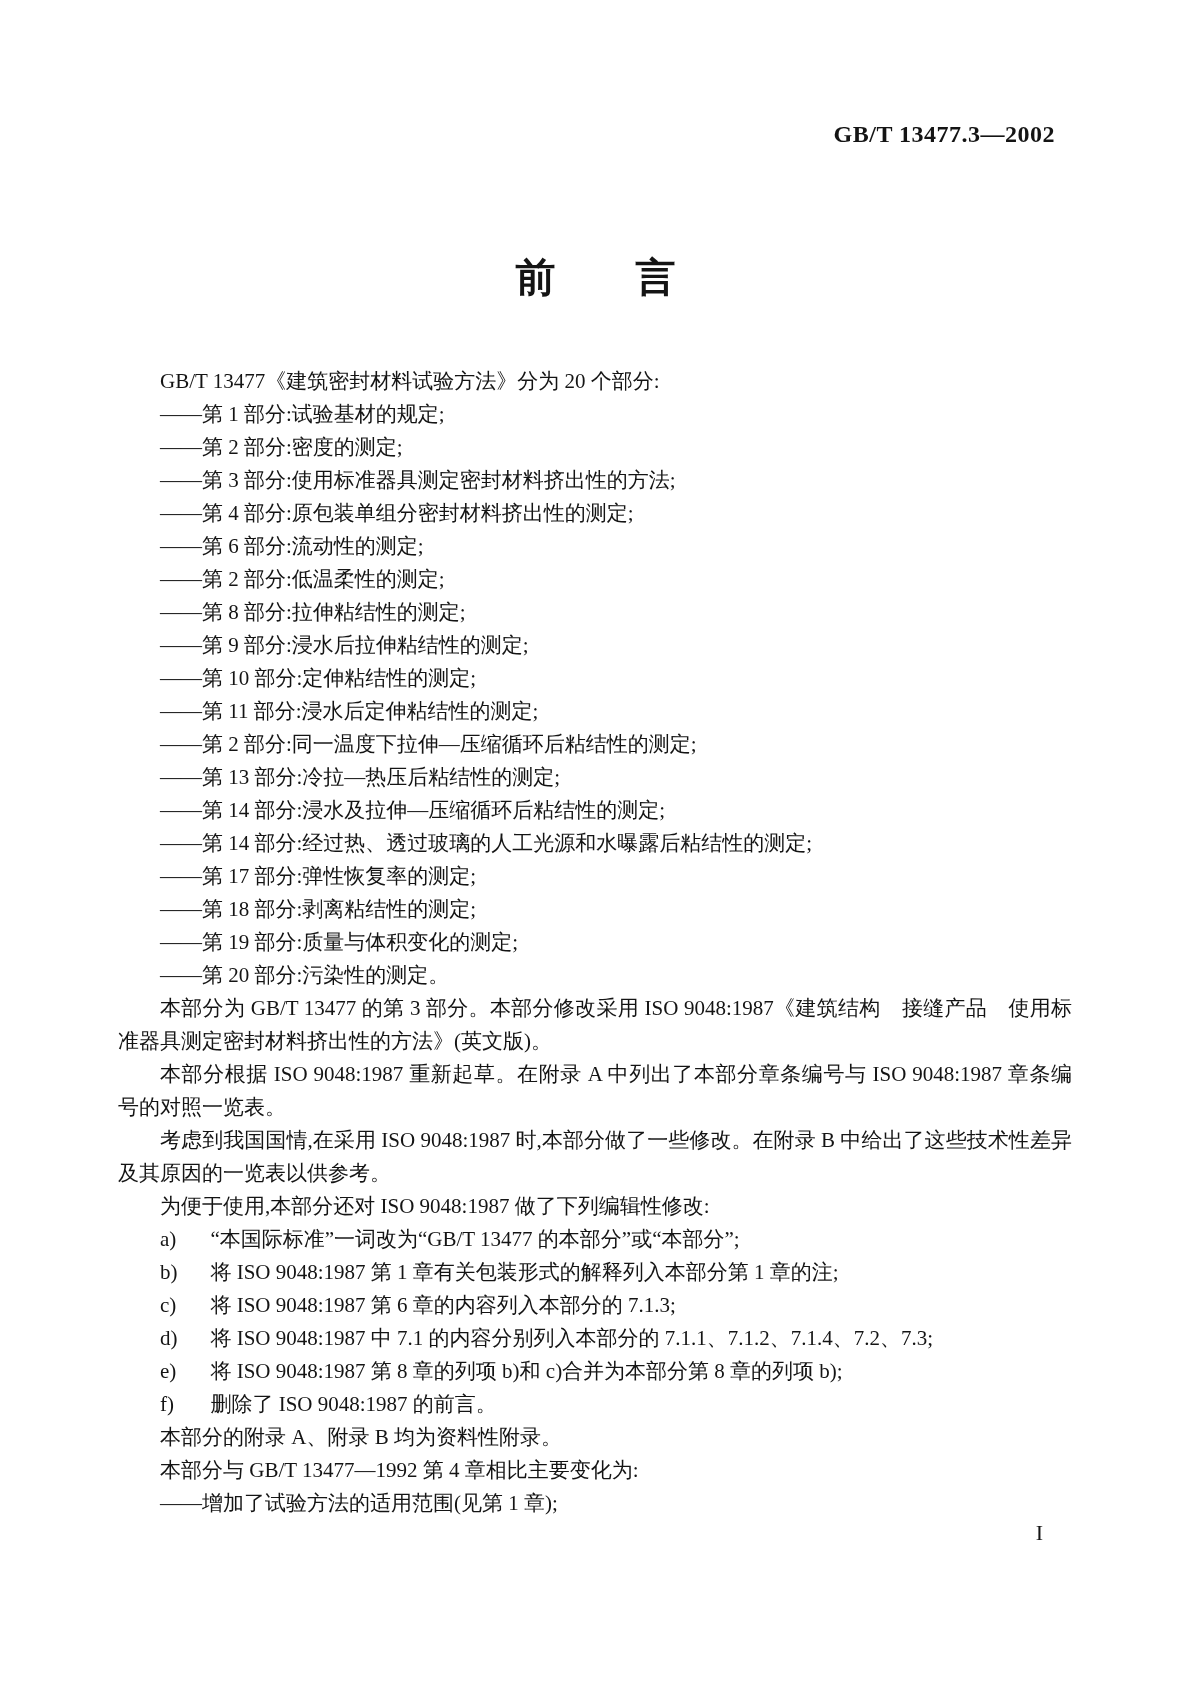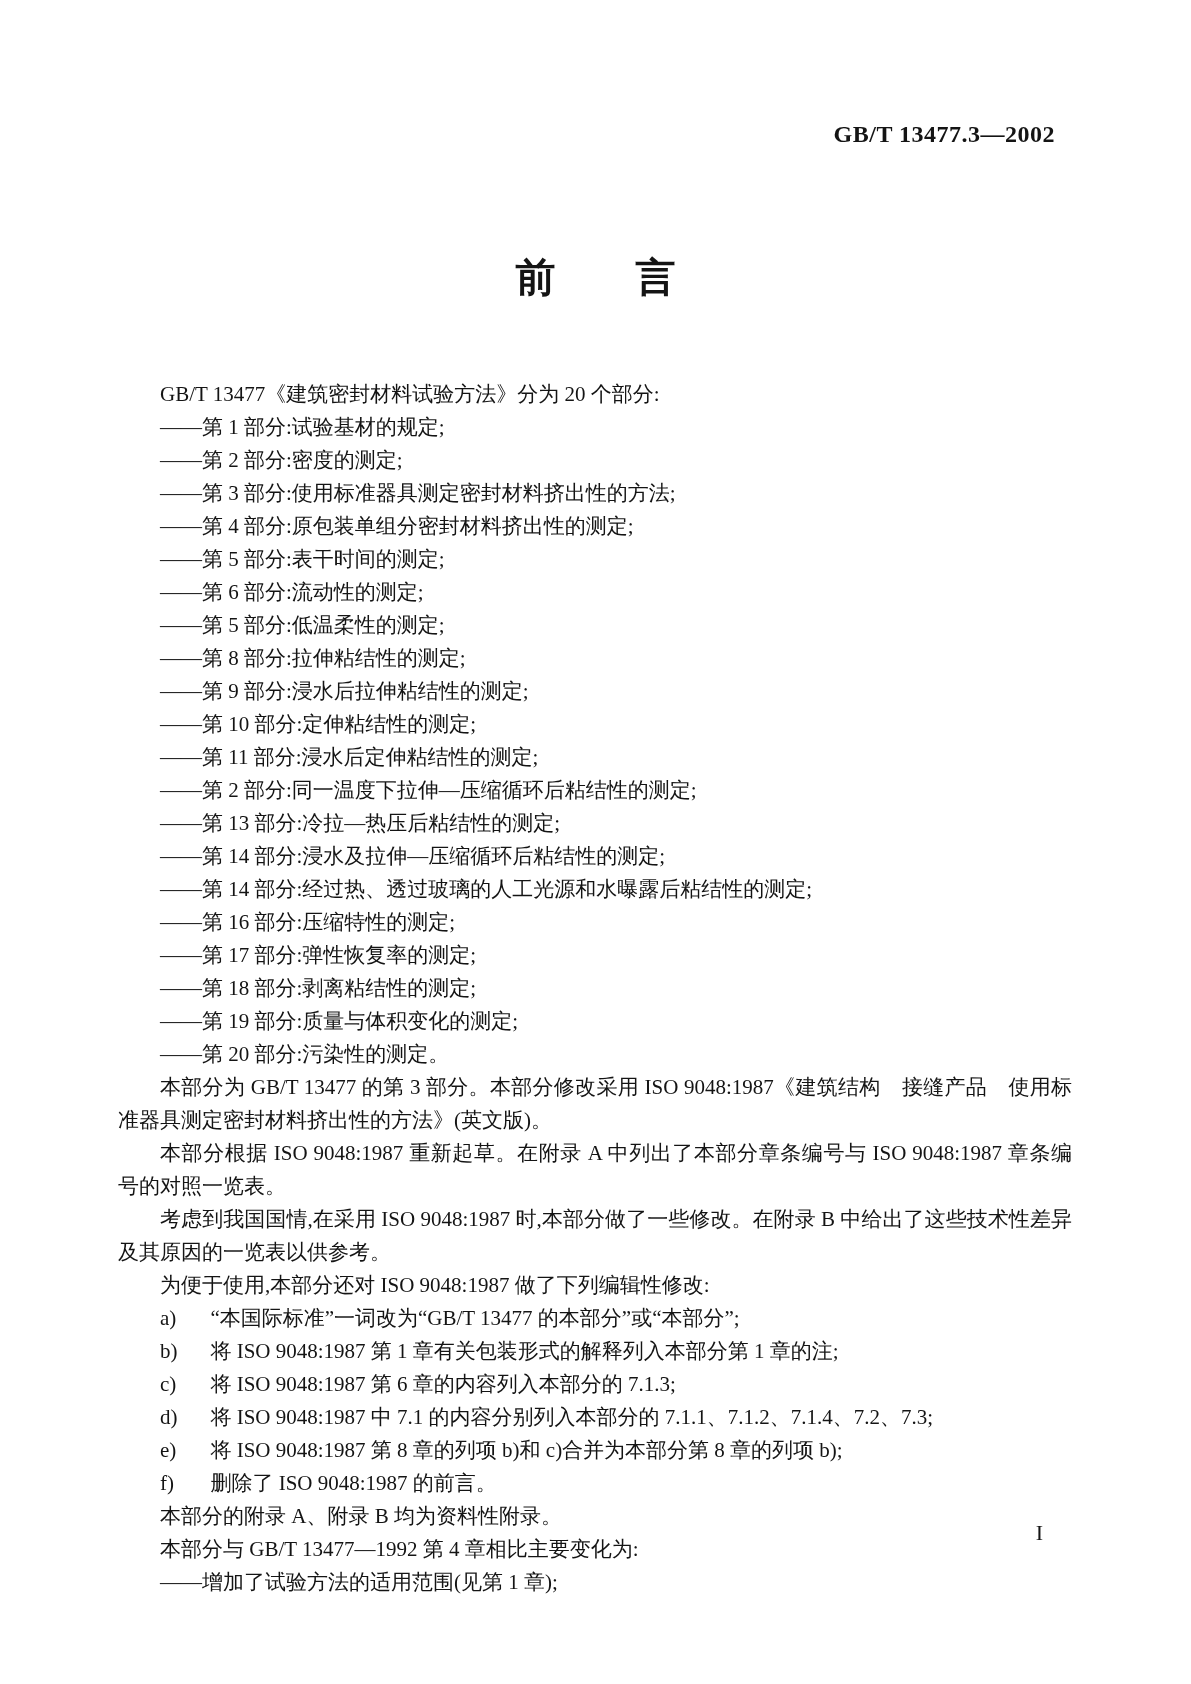--- a/index.html
+++ b/index.html
@@ -33,21 +33,21 @@
     left: 0;
     width: 100%;
     text-align: center;
     font-size: 40px;
     font-weight: bold;
     font-family: "Liberation Sans", "DejaVu Sans", sans-serif;
     white-space: pre;
   }
   .content {
     position: absolute;
-    top: 378px;
+    top: 365px;
     left: 118px;
     width: 954px;
     font-size: 21px;
     line-height: 33px;
     text-align: justify;
   }
   .para, .part-item, .closing-para, .change-item {
     text-indent: 2em;
     margin: 0;
   }
@@ -79,32 +79,30 @@
 
   <div class="content">
 
     <p class="para">GB/T 13477《建筑密封材料试验方法》分为 20 个部分:</p>
 
     <div>
         <div class="part-item">——第 1 部分:试验基材的规定;</div>
         <div class="part-item">——第 2 部分:密度的测定;</div>
         <div class="part-item">——第 3 部分:使用标准器具测定密封材料挤出性的方法;</div>
         <div class="part-item">——第 4 部分:原包装单组分密封材料挤出性的测定;</div>
-        <div class="part-item">——第 5 部分:表干时间的测定;</div>
         <div class="part-item">——第 6 部分:流动性的测定;</div>
-        <div class="part-item">——第 5 部分:低温柔性的测定;</div>
+        <div class="part-item">——第 2 部分:低温柔性的测定;</div>
         <div class="part-item">——第 8 部分:拉伸粘结性的测定;</div>
         <div class="part-item">——第 9 部分:浸水后拉伸粘结性的测定;</div>
         <div class="part-item">——第 10 部分:定伸粘结性的测定;</div>
         <div class="part-item">——第 11 部分:浸水后定伸粘结性的测定;</div>
         <div class="part-item">——第 2 部分:同一温度下拉伸—压缩循环后粘结性的测定;</div>
         <div class="part-item">——第 13 部分:冷拉—热压后粘结性的测定;</div>
         <div class="part-item">——第 14 部分:浸水及拉伸—压缩循环后粘结性的测定;</div>
         <div class="part-item">——第 14 部分:经过热、透过玻璃的人工光源和水曝露后粘结性的测定;</div>
-        <div class="part-item">——第 16 部分:压缩特性的测定;</div>
         <div class="part-item">——第 17 部分:弹性恢复率的测定;</div>
         <div class="part-item">——第 18 部分:剥离粘结性的测定;</div>
         <div class="part-item">——第 19 部分:质量与体积变化的测定;</div>
         <div class="part-item">——第 20 部分:污染性的测定。</div>
       </div>
 
     <div>
         <div class="para">本部分为 GB/T 13477 的第 3 部分。本部分修改采用 ISO 9048:1987《建筑结构　接缝产品　使用标准器具测定密封材料挤出性的方法》(英文版)。</div>
         <div class="para">本部分根据 ISO 9048:1987 重新起草。在附录 A 中列出了本部分章条编号与 ISO 9048:1987 章条编号的对照一览表。</div>
         <div class="para">考虑到我国国情,在采用 ISO 9048:1987 时,本部分做了一些修改。在附录 B 中给出了这些技术性差异及其原因的一览表以供参考。</div>

